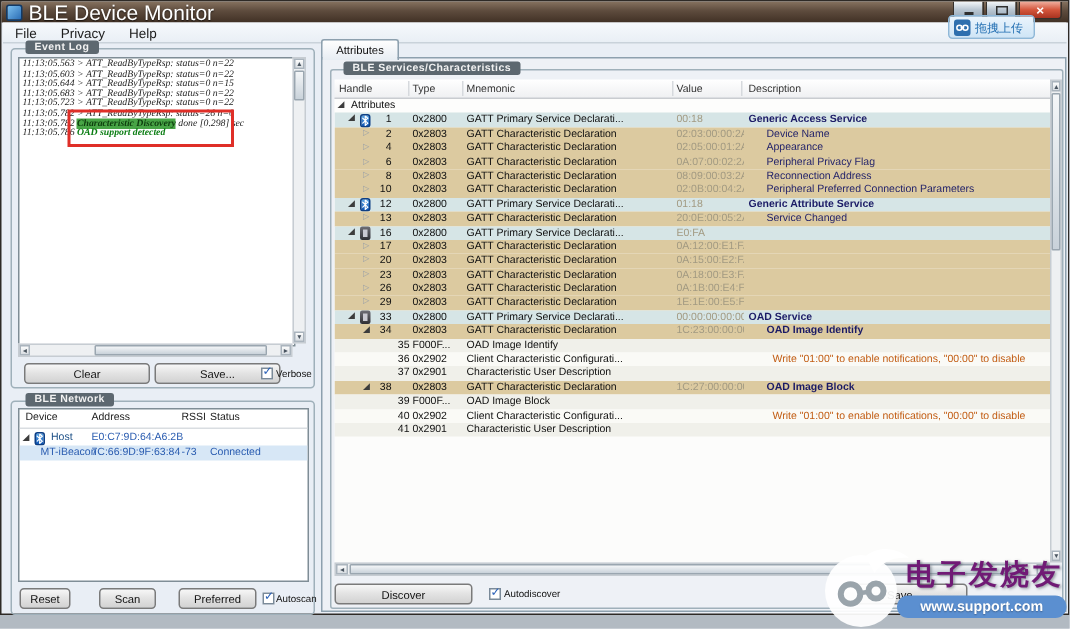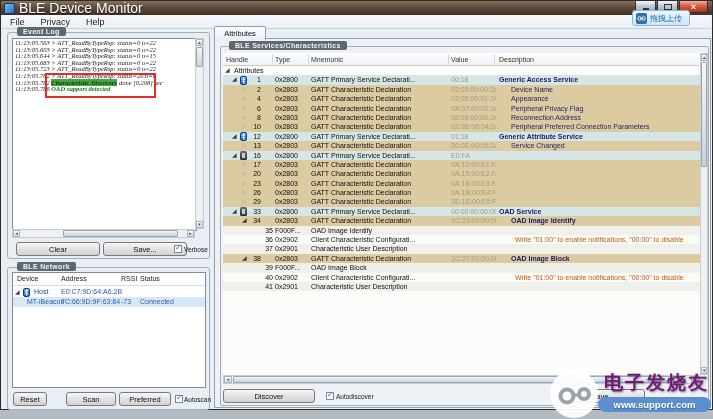--- a/index.html
+++ b/index.html
@@ -202,21 +202,21 @@
           </div>
           <div class="nrow alt">
             <span class="nv" style="left: 14px;">MT-iBeacon</span>
             <span class="nv" style="left: 48px;">7C:66:9D:9F:63:84</span>
             <span class="nv" style="left: 108px;">-73</span>
             <span class="nv" style="left: 127px;">Connected</span>
           </div>
         </div>
     </div>
     <div class="btn" style="left:5px;top:124px;width:34px;">Reset</div>
-    <div class="btn" style="left:58px;top:124px;width:50px;">Scan</div>
+    <div class="btn" style="left:58px;top:124px;width:38px;">Scan</div>
     <div class="btn" style="left:111px;top:124px;width:52px;">Preferred</div>
     <span class="cb" style="left:167px;top:127px;">
         <span class="tick">✓</span>
       </span>
     <span class="cblabel" style="left:176px;top:128px;">Autoscan</span>
   </div>
 
   <div class="tab">Attributes</div>
   <div class="tabpanel"></div>
   <div class="attr-group"></div>

